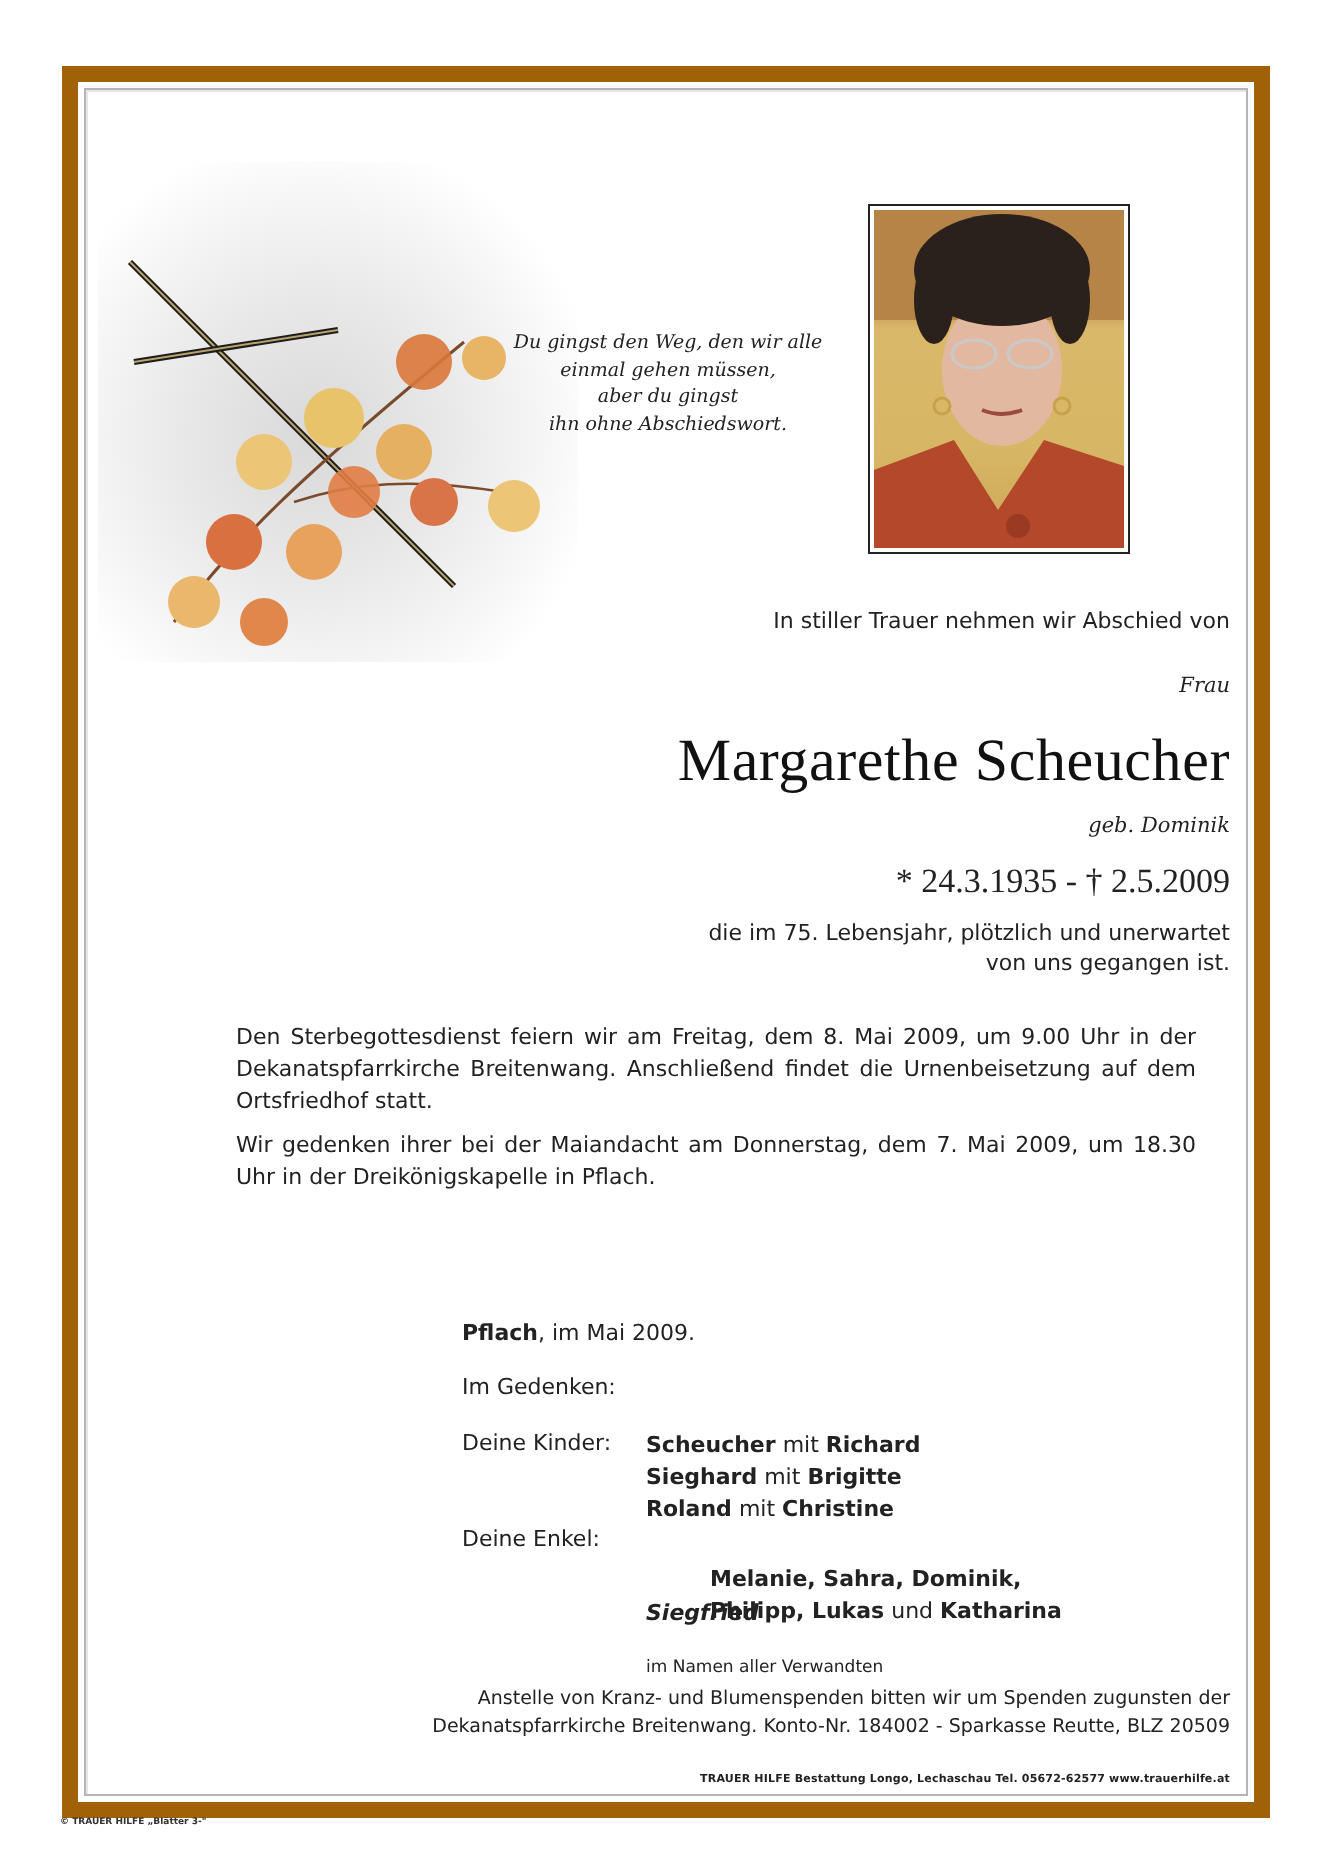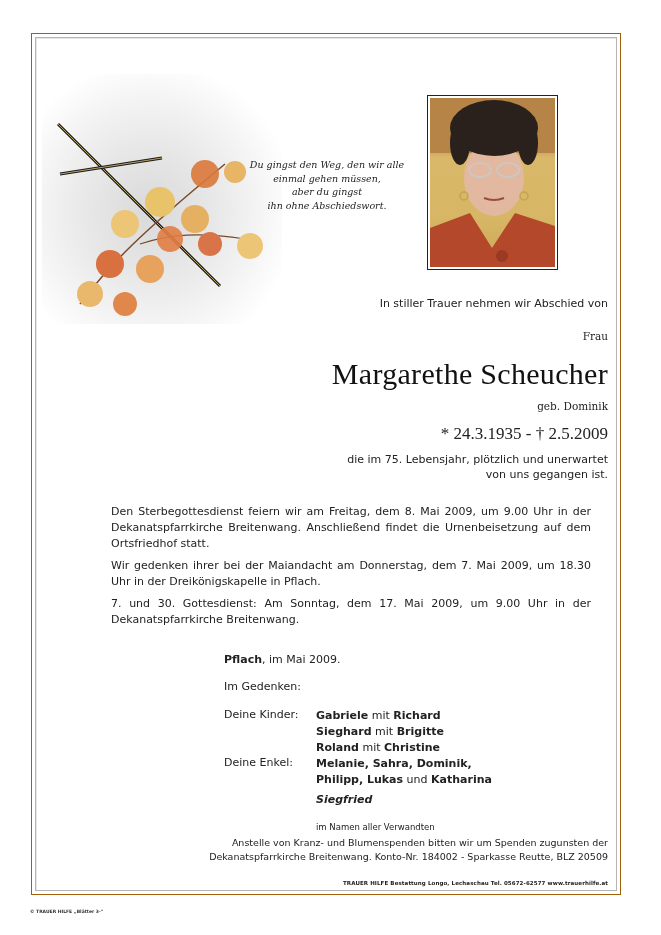--- a/index.html
+++ b/index.html
@@ -1,51 +1,51 @@
 <!DOCTYPE html>
 <html><head>
   <meta charset="utf-8">
   <style>
     html, body { margin: 0; padding: 0; background: #ffffff; }
     body { width: 661px; height: 935px; position: relative; overflow: hidden;
            font-family: "DejaVu Sans", sans-serif; color: #1a1a1a; }
     .frame-outer { position: absolute; left: 31px; top: 33px; width: 588px; height: 860px;
-                   border: 1px solid #a16207; background: #ffffff; }
+                   border: 8px solid #a16207; background: #ffffff; }
     .frame-inner { position: absolute; left: 3px; top: 3px; right: 3px; bottom: 3px;
                    border: 1px solid #b5b5b5; box-shadow: inset 1px 1px 0 #e6e6e6; }
     .marble { position: absolute; left: 10px; top: 40px; width: 240px; height: 250px;
               background: radial-gradient(ellipse at 45% 55%, #d9d9d9 0%, #e8e8e8 35%, #f5f5f5 60%, rgba(255,255,255,0) 78%); }
     .cross-art { position: absolute; left: 18px; top: 80px; width: 220px; height: 210px; }
     .poem { position: absolute; left: 210px; top: 124px; width: 170px; text-align: center;
             font-family: "DejaVu Serif", serif; font-style: italic; font-size: 9.5px; line-height: 13.5px; color: #222; }
     .photo { position: absolute; left: 395px; top: 61px; width: 131px; height: 175px;
              border: 1px solid #222; background: #fff; padding: 2px; box-sizing: border-box; }
     .photo-inner { width: 100%; height: 100%; position: relative; overflow: hidden;
                    background: linear-gradient(180deg, #b98a4e 0%, #c99a5a 30%, #d9b86a 35%, #d7b765 70%, #cda65a 100%); }
     .center { position: absolute; left: 0; right: 12px; text-align: right; }
     .sans { font-family: "DejaVu Sans", sans-serif; }
-    .serif { font-family: "DejaVu Serif", serif; }
+    .serif { font-family: "DejaVu Serif", serif; font-style: italic; }
     .intro { top: 263px; font-size: 11px; color: #222; }
     .frau { top: 296px; font-size: 10.5px; color: #222; }
     .name { top: 323px; font-size: 30px; color: #111; letter-spacing: 0.3px; font-family: "Liberation Serif", serif; }
     .maiden { top: 366px; font-size: 10.5px; color: #222; }
     .dates { top: 390px; font-size: 17px; color: #222; font-family: "Liberation Serif", serif; }
     .age { top: 418px; font-size: 11px; line-height: 15px; color: #222; }
     .para { position: absolute; left: 79px; width: 480px; font-size: 11px; line-height: 16px; color: #222; text-align: justify; }
     .p1 { top: 470px; } .p2 { top: 524px; } .p3 { top: 562px; }
     .sig { position: absolute; left: 192px; font-size: 11px; color: #222; }
     .place { top: 619px; }
     .gedenken { top: 646px; }
     .fam-label { position: absolute; left: 192px; font-size: 11px; color: #222; }
     .fam-names { position: absolute; left: 284px; font-size: 11px; line-height: 16px; color: #222; }
     .fam-names b { font-weight: bold; }
     .kinder-label { top: 674px; }
     .kinder { top: 674px; }
     .enkel-label { top: 722px; }
-    .enkel { top: 722px; }
+    .enkel { top: 741px; margin-left: 32px; }
     .siegfried { top: 758px; font-style: italic; }
     .verwandten { top: 785px; font-size: 8.5px; }
     .donation { top: 802px; font-size: 9.5px; line-height: 14px; color: #222; }
     .footer { top: 846px; font-size: 5.5px; font-weight: bold; color: #222; letter-spacing: 0.1px; }
     .copyright { position: absolute; left: 30px; top: 909px; font-size: 4.5px; font-weight: bold; color: #333; }
   </style>
 </head>
 <body>
 
 <div class="frame-outer">
@@ -107,28 +107,27 @@
   <div class="center name">Margarethe Scheucher</div>
   <div class="center serif maiden">geb. Dominik</div>
   <div class="center dates">* 24.3.1935 - † 2.5.2009</div>
   <div class="center sans age">
     <div>die im 75. Lebensjahr, plötzlich und unerwartet</div>
     <div>von uns gegangen ist.</div>
   </div>
 
   <div class="para p1">Den Sterbegottesdienst feiern wir am Freitag, dem 8. Mai 2009, um 9.00 Uhr in der Dekanatspfarrkirche Breitenwang. Anschließend findet die Urnenbeisetzung auf dem Ortsfriedhof statt.</div>
   <div class="para p2">Wir gedenken ihrer bei der Maiandacht am Donnerstag, dem 7. Mai 2009, um 18.30 Uhr in der Dreikönigskapelle in Pflach.</div>
-  <div class="para p3">7. und 30. Gottesdienst: Am Sonntag, dem 17. Mai 2009, um 9.00 Uhr in der Dekanatspfarrkirche Breitenwang.</div>
 
   <div class="sig place"><b>Pflach</b><span>, im Mai 2009.</span></div>
   <div class="sig gedenken">Im Gedenken:</div>
 
   <div class="fam-label kinder-label">Deine Kinder:</div>
   <div class="fam-names kinder">
-    <div><b>Gabriele</b> <span>mit</span> <b>Richard</b></div>
+    <div><b>Scheucher</b> <span>mit</span> <b>Richard</b></div>
     <div><b>Sieghard</b> <span>mit</span> <b>Brigitte</b></div>
     <div><b>Roland</b> <span>mit</span> <b>Christine</b></div>
   </div>
 
   <div class="fam-label enkel-label">Deine Enkel:</div>
   <div class="fam-names enkel">
     <div><b>Melanie, Sahra, Dominik,</b></div>
     <div><b>Philipp, Lukas</b> <span>und</span> <b>Katharina</b></div>
   </div>
 

